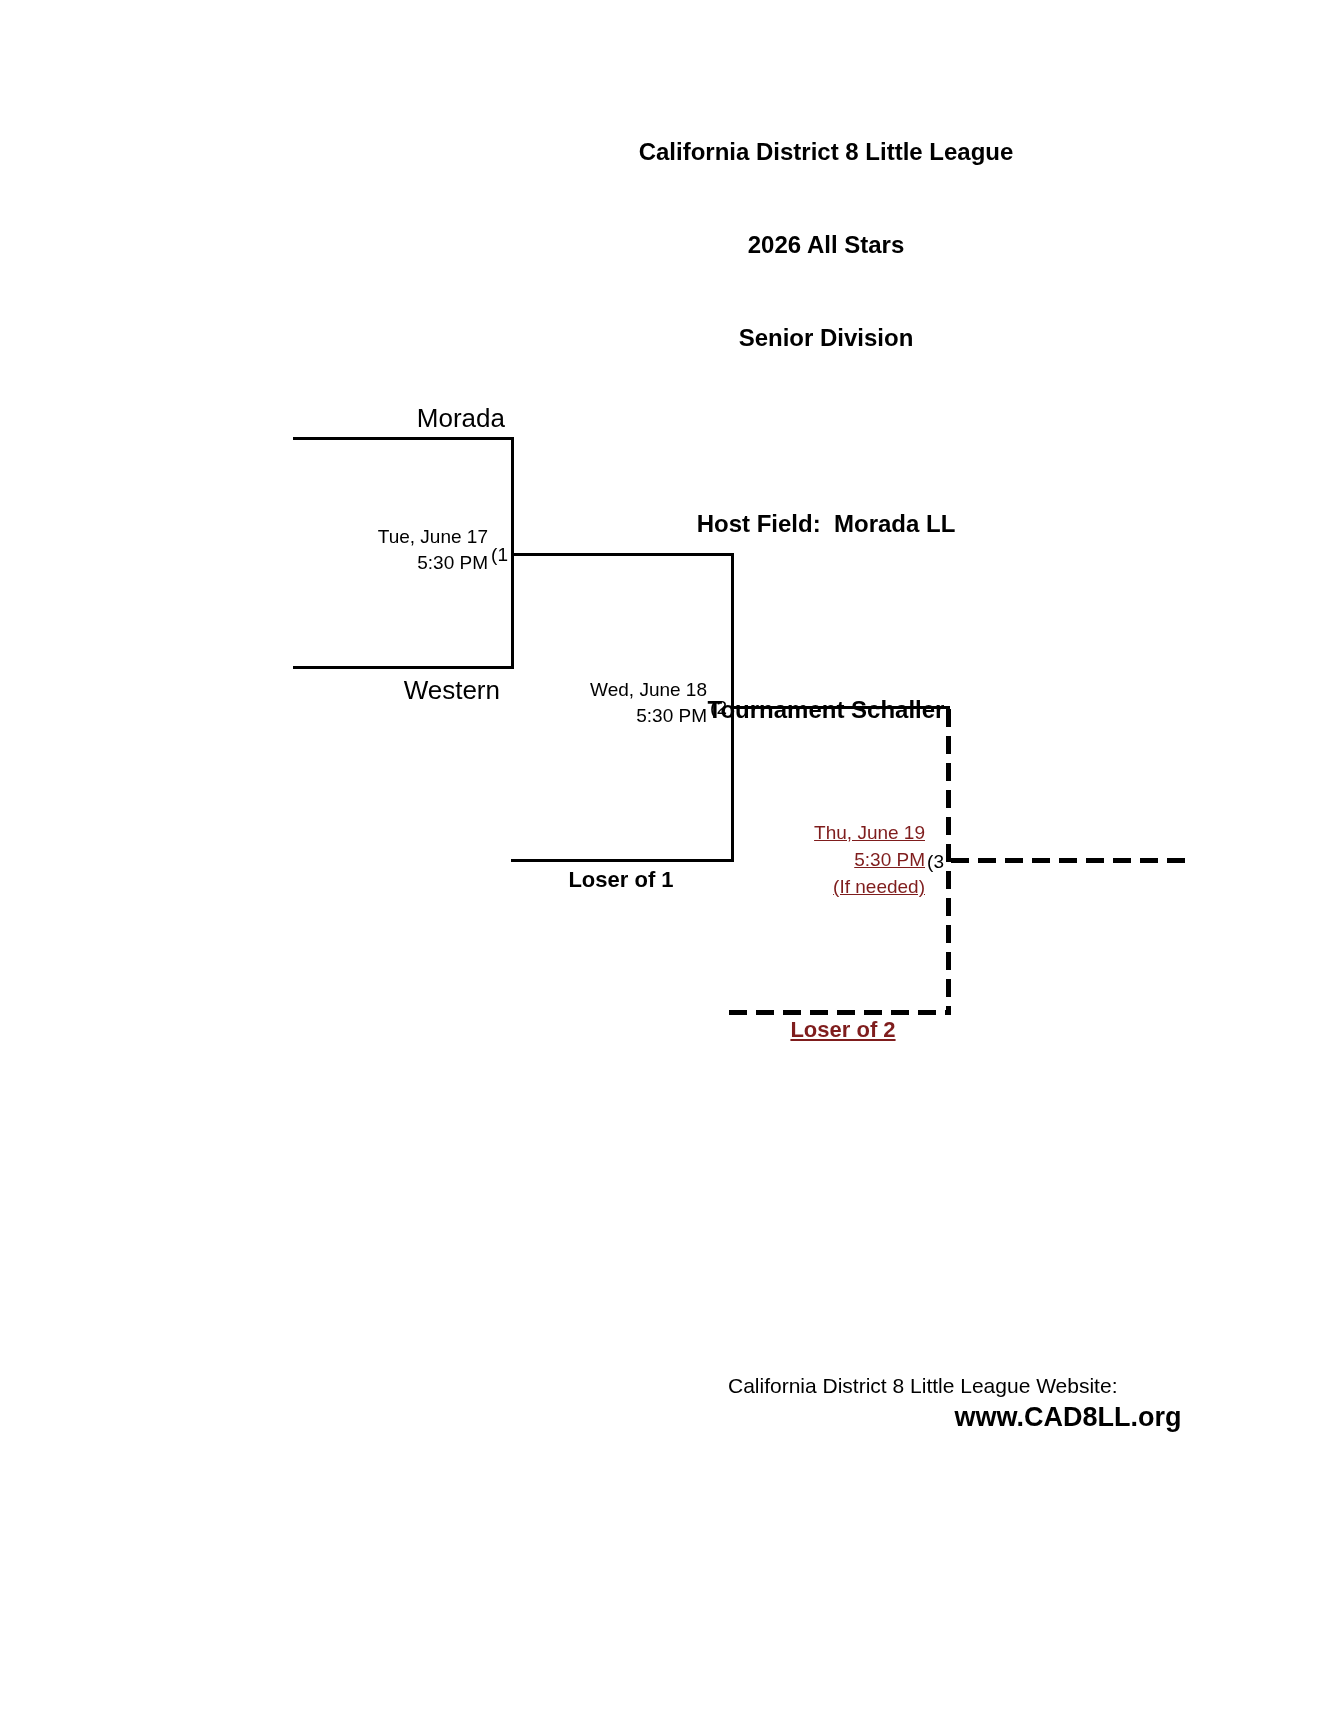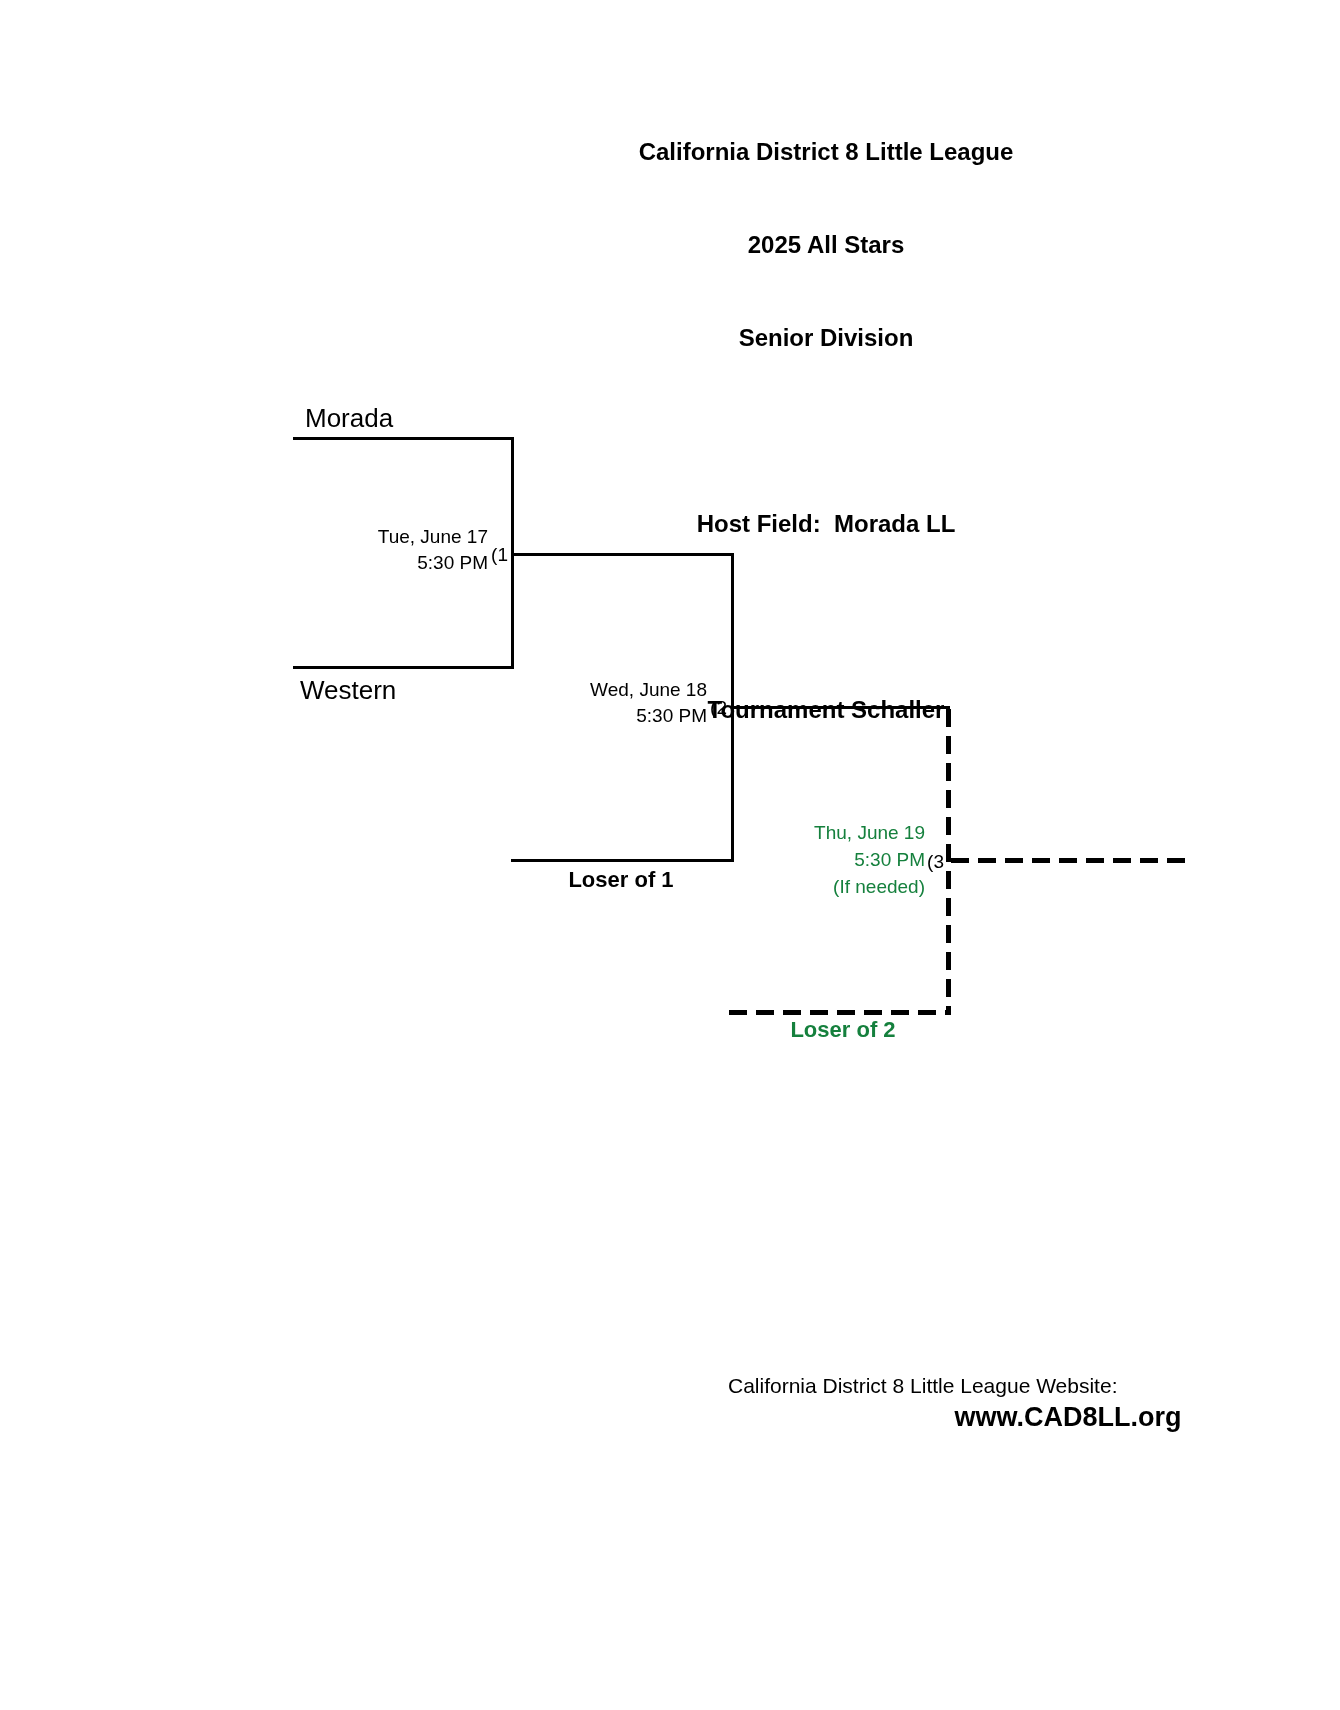--- a/index.html
+++ b/index.html
@@ -33,55 +33,55 @@
     background: repeating-linear-gradient(90deg, #000 0px, #000 18px, transparent 18px, transparent 27px);
   }
   .vdash {
     position: absolute; width: 5px;
     background: repeating-linear-gradient(180deg, #000 0px, #000 18px, transparent 18px, transparent 27px);
   }
 
   
   .team {
     position: absolute; width: 200px;
-    text-align: left; font-size: 26px; line-height: 32px;
+    text-align: right; font-size: 26px; line-height: 32px;
   }
   .game-info {
     position: absolute; width: 200px;
     text-align: right; font-size: 19px; line-height: 26px;
   }
   .game-label {
     position: absolute; width: 60px;
     text-align: right; font-size: 19px; line-height: 26px;
   }
   .loser-slot {
     position: absolute; width: 200px;
     text-align: center; font-size: 22px; line-height: 28px; font-weight: bold;
   }
-  .muted { color: #15803d; }
+  .muted { color: #7f1d1d; text-decoration: underline; }
   .g3-info { line-height: 27px; }
 
   
   .footer-label {
     position: absolute; top: 1372px; left: 728px; width: 600px;
     font-size: 21px; line-height: 27px;
   }
   .footer-url {
     position: absolute; top: 1401px; left: 768px; width: 600px;
     text-align: center; font-size: 27px; line-height: 32px; font-weight: bold;
   }
 </style>
 </head>
 <body>
 
 <div class="page">
 
   <div class="header">
     <div>California District 8 Little League</div>
-    <div>2025 All Stars</div>
+    <div>2026 All Stars</div>
     <div>Senior Division</div>
     <div class="gap"></div>
     <div>Host Field:  Morada LL</div>
     <div class="gap"></div>
     <div>Tournament Schaller</div>
   </div>
 
   <div class="hline" style="left:293px; top:437px; width:221px;"></div>
   <div class="vline" style="left:511px; top:437px; height:232px;"></div>
   <div class="hline" style="left:293px; top:666px; width:221px;"></div>

